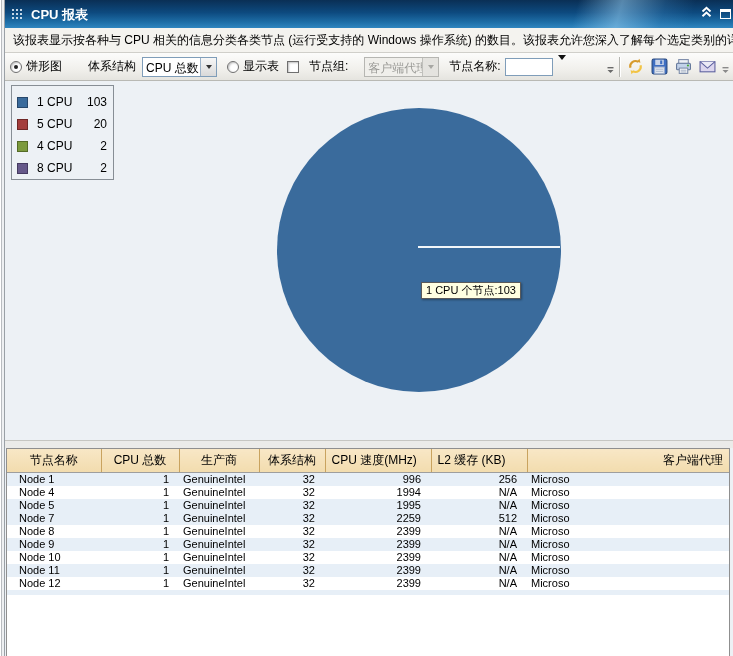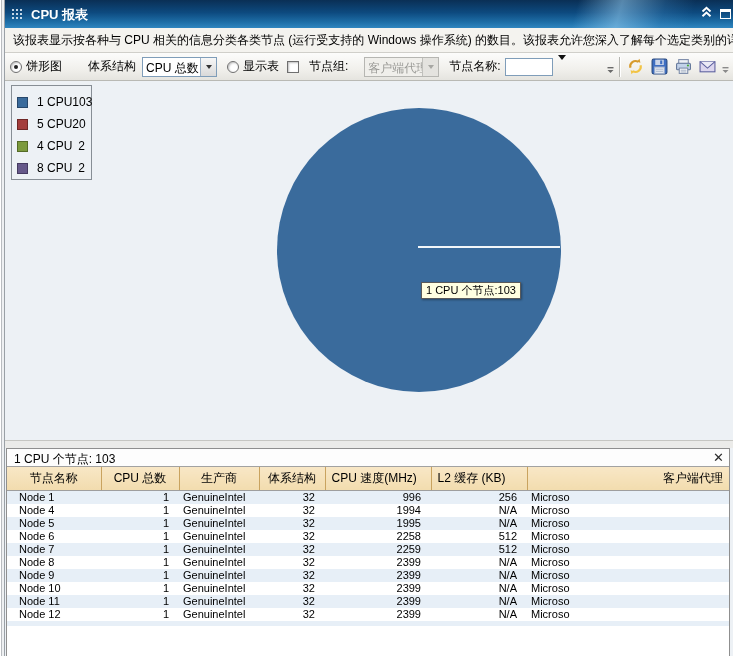--- a/index.html
+++ b/index.html
@@ -50,21 +50,21 @@
   .combo.disabled .tri-down { border-top-color:#a7a7a3; }
   .txt-input { width:48px; height:18px; border:1px solid #7f9db9; background:#fff; font-size:12px; padding:1px 2px; flex:none; }
   .plain-arrow { margin-left:5px; }
   .plain-arrow .tri-down { border-left-width:4.5px; border-right-width:4.5px; border-top-width:5px; border-top-color:#111; }
   .tb-sep { width:2px; height:20px; margin:0 4px; background:linear-gradient(to right,#b5b5b0 0,#b5b5b0 1px,#fff 1px); flex:none; }
   .overflow-btn { width:9px; height:18px; display:flex; flex-direction:column; align-items:center; justify-content:flex-end; padding-bottom:2px; flex:none; }
   .icon-btn { width:21px; height:21px; display:flex; align-items:center; justify-content:center; flex:none; }
 
   
   .chart-area { position:relative; height:359px; background:#edf1f5; overflow:hidden; }
-  .legend { position:absolute; left:6px; top:4px; width:81px; height:95px; border:1px solid #878e95; padding:5px 6px 0 5px; }
+  .legend { position:absolute; left:6px; top:4px; width:103px; height:95px; border:1px solid #878e95; padding:5px 6px 0 5px; }
   .legend-row { display:flex; align-items:center; height:22px; }
   .legend-row .sw { width:11px; height:11px; margin-right:9px; flex:none; }
   .legend-row .lab { flex:none; }
   .legend-row .val { margin-left:auto; text-align:right; }
   .pie { position:absolute; left:272px; top:27px; width:284px; height:284px; border-radius:50%; }
   .pie-line { position:absolute; left:413px; top:165px; width:142px; height:2px; background:#f2f6f9; }
   .chart-tooltip { position:absolute; left:416px; top:201px; height:17px; background:#ffffe1; border:1px solid #5a5a5a;
     box-shadow:1px 1px 2px rgba(0,0,0,.35); font-size:11px; line-height:15px; padding:0 4px; white-space:nowrap; }
 
   
@@ -210,24 +210,20 @@
         </div>
       </div>
     <div class="pie" style="background: rgb(58, 107, 156);"></div>
     <div class="pie-line"></div>
     <div class="chart-tooltip">1 CPU 个节点:103</div>
   </div>
 
   <div class="divider"></div>
 
   <div class="panel">
-    <div class="panel-header">
-      <span class="panel-title">1 CPU 个节点: 103</span>
-      <span class="panel-close">✕</span>
-    </div>
     <table class="grid">
       <colgroup>
         <col style="width:94px">
           <col style="width:78px">
           <col style="width:80px">
         <col style="width:66px">
           <col style="width:106px">
           <col style="width:96px">
           <col>
       </colgroup>
@@ -263,29 +259,20 @@
           </tr>
           <tr class="odd">
             <td class="a-left c0">Node 5</td>
             <td class="a-right">1</td>
             <td class="a-left">GenuineIntel</td>
             <td class="a-right">32</td>
             <td class="a-right">1995</td>
             <td class="a-right">N/A</td>
             <td class="a-left">Microso</td>
           </tr>
-          <tr class="even">
-            <td class="a-left c0">Node 6</td>
-            <td class="a-right">1</td>
-            <td class="a-left">GenuineIntel</td>
-            <td class="a-right">32</td>
-            <td class="a-right">2258</td>
-            <td class="a-right">512</td>
-            <td class="a-left">Microso</td>
-          </tr>
           <tr class="odd">
             <td class="a-left c0">Node 7</td>
             <td class="a-right">1</td>
             <td class="a-left">GenuineIntel</td>
             <td class="a-right">32</td>
             <td class="a-right">2259</td>
             <td class="a-right">512</td>
             <td class="a-left">Microso</td>
           </tr>
           <tr class="even">

